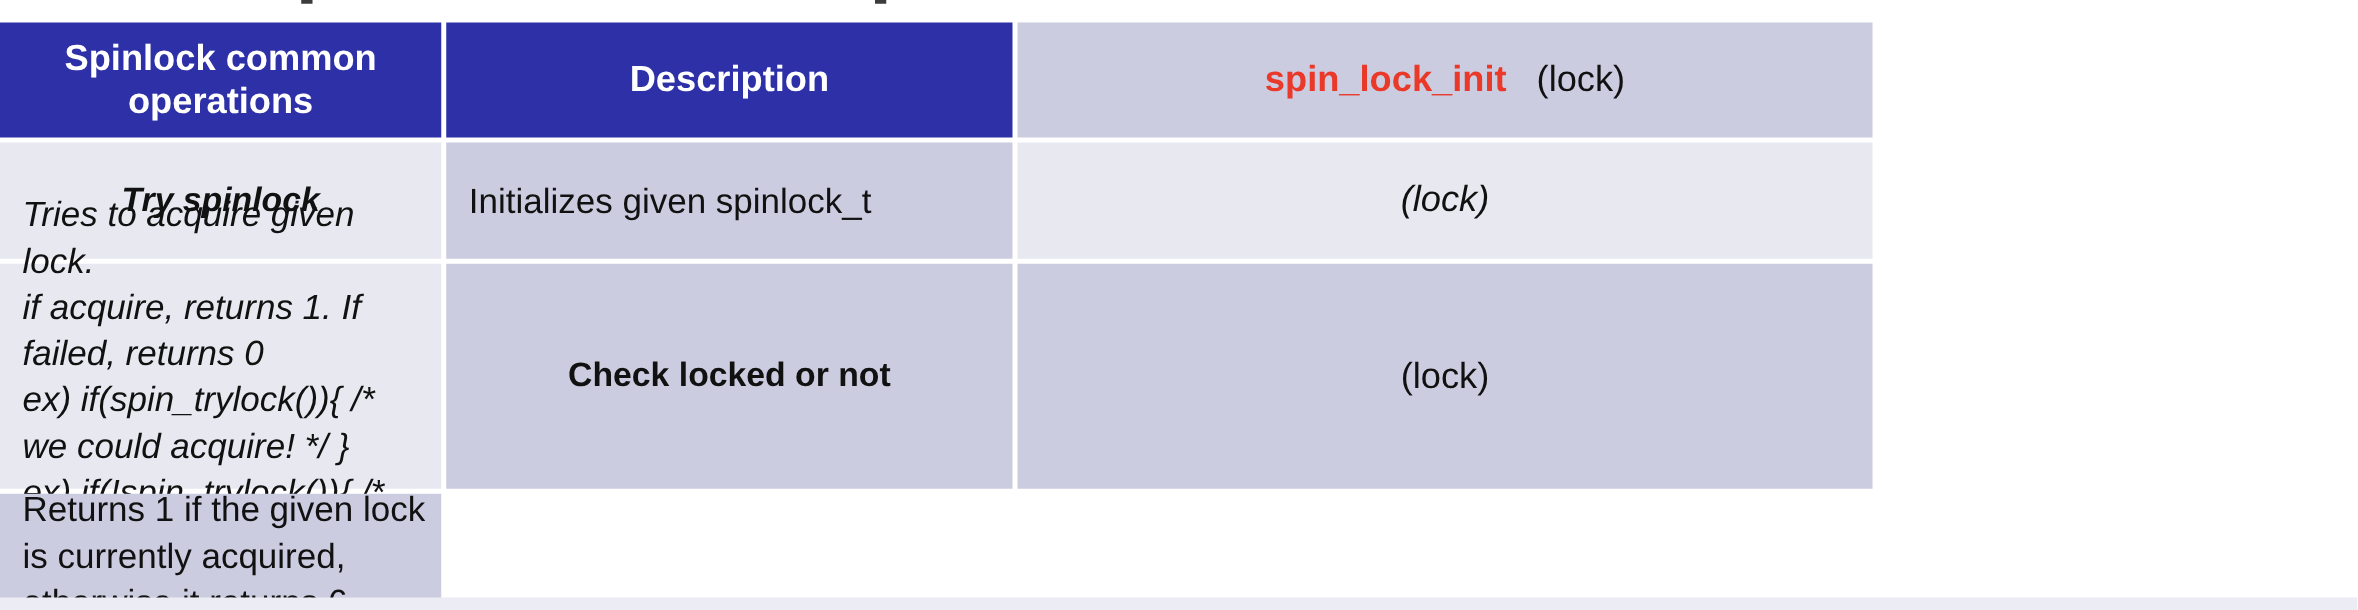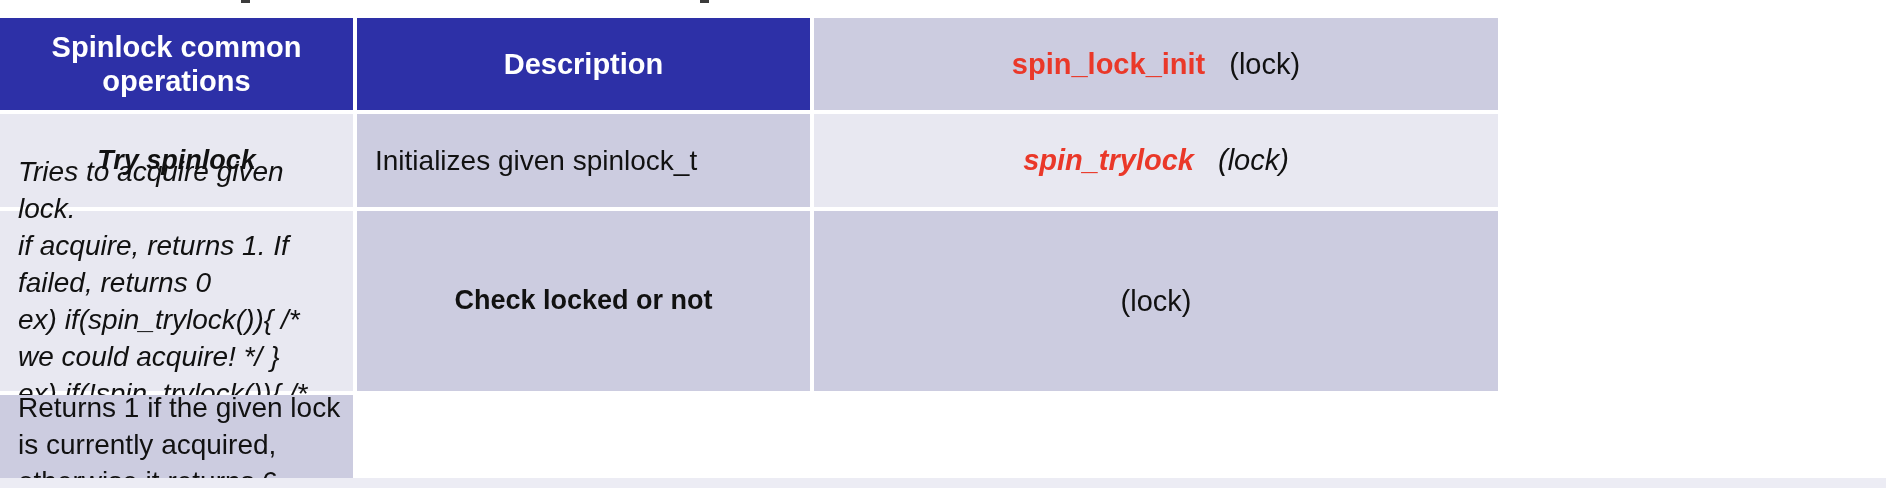--- a/index.html
+++ b/index.html
@@ -112,21 +112,20 @@
   <div class="cell header-cell">Description</div>
 
   <div class="cell bg-odd func-cell">
     <span class="func-name">spin_lock_init</span>
       <span class="func-args">(lock)</span>
   </div>
   <div class="cell bg-even op-cell">Try spinlock</div>
 
   <div class="cell bg-odd desc-cell">Initializes given spinlock_t</div>
   <div class="cell bg-even func-cell">
-    <span class="func-name">spin_trylock</span>
       <span class="func-args">(lock)</span>
   </div>
   <div class="cell bg-even desc-cell">Tries to acquire given lock.
 if acquire, returns 1. If failed, returns 0
 ex) if(spin_trylock()){ /* we could acquire! */ }
 ex) if(!spin_trylock()){ /* we could not acquire! */ }</div>
 
   <div class="cell bg-odd op-cell">Check locked or not</div>
   <div class="cell bg-odd func-cell">
       <span class="func-args">(lock)</span>

